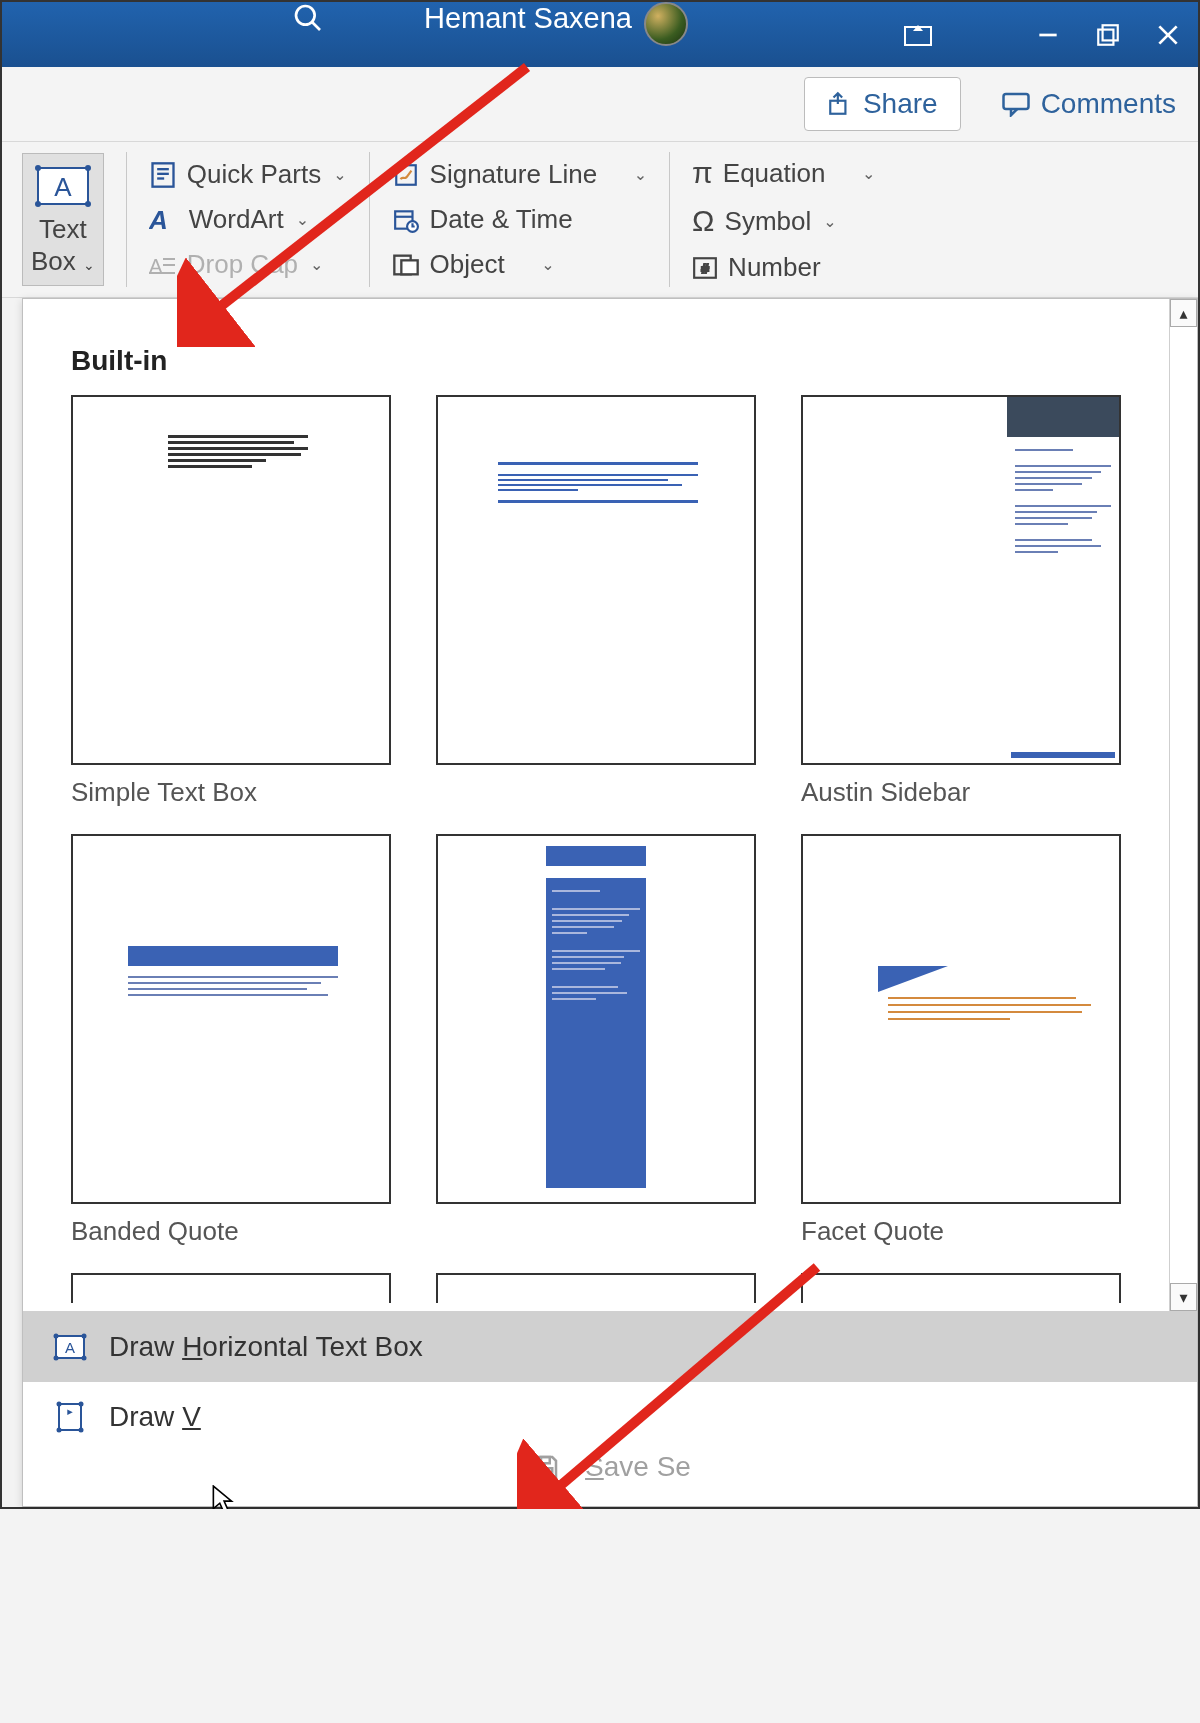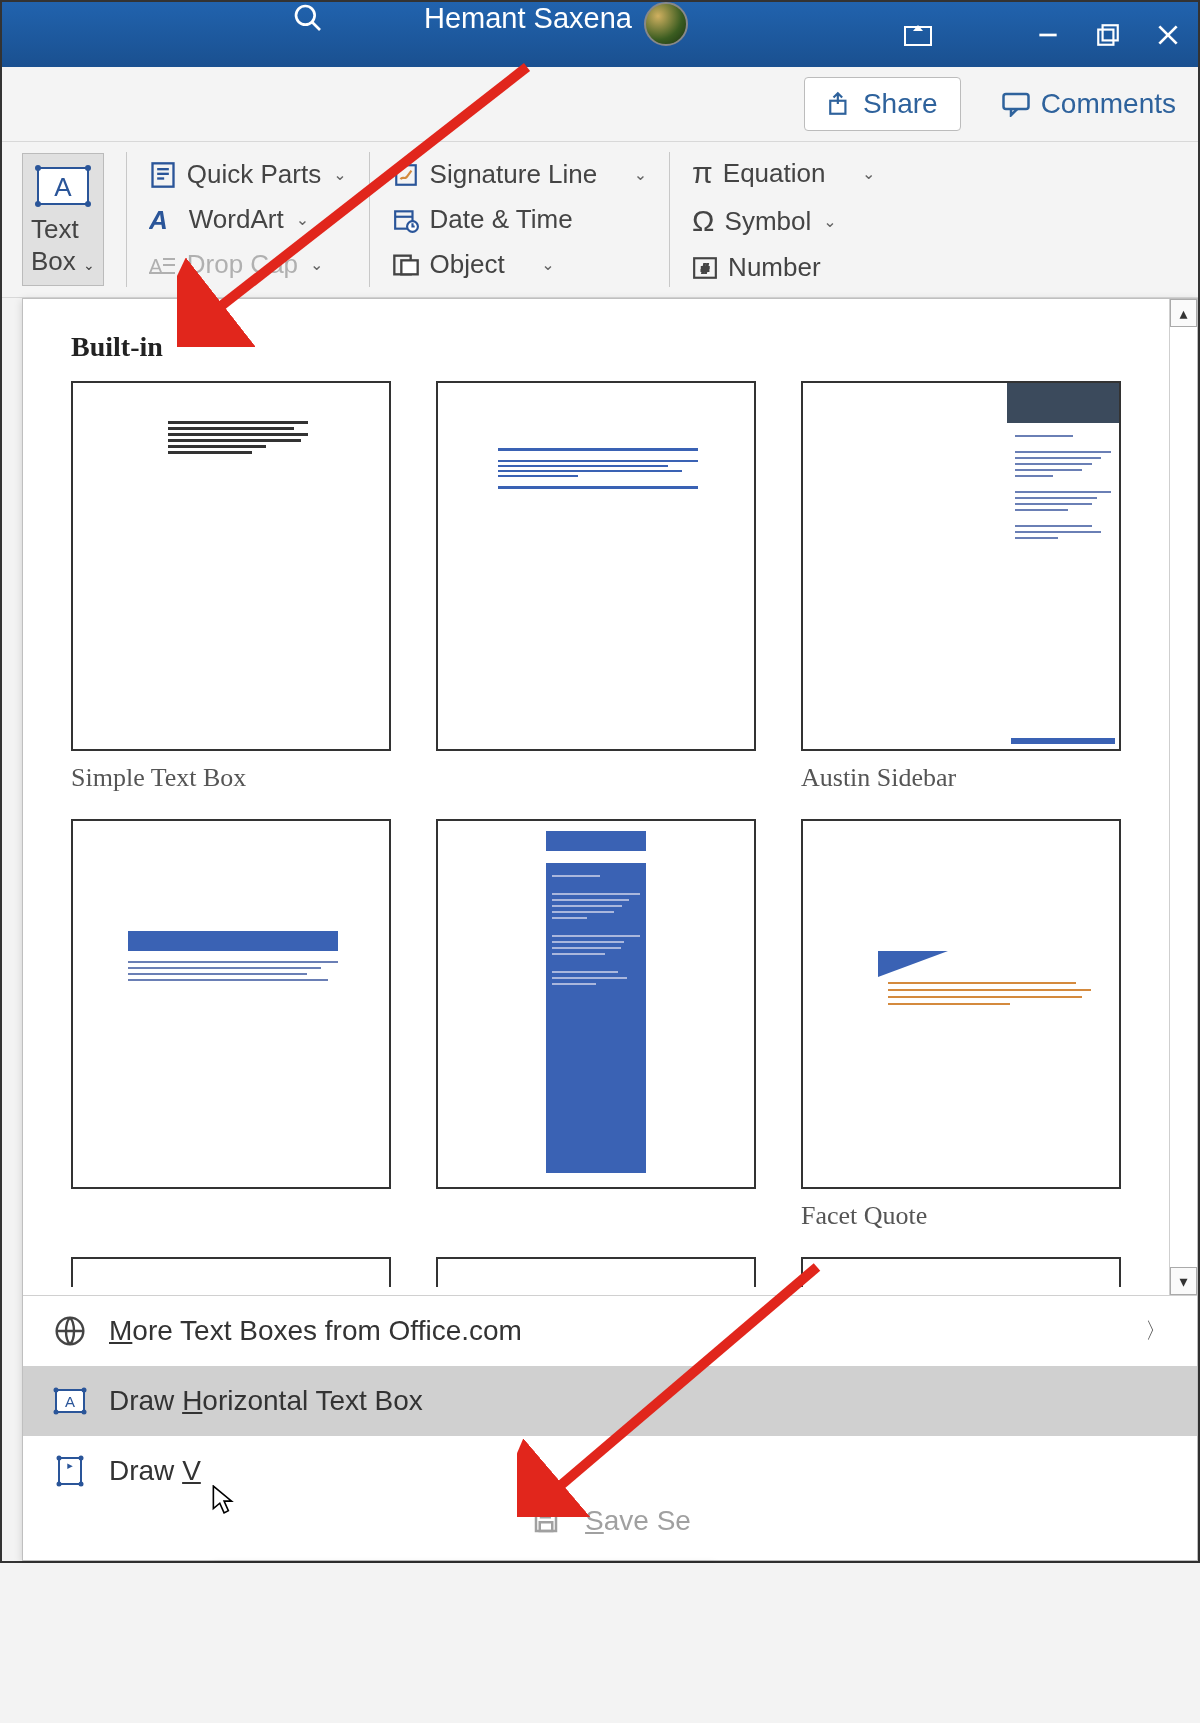--- a/index.html
+++ b/index.html
@@ -20,29 +20,29 @@
 .sharebar { background: #f4f4f4; height: 75px; display: flex; align-items: center; justify-content: flex-end; padding-right: 0; gap: 18px; border-bottom: 1px solid #d8d8d8; }
 .sharebtn { border: 1.5px solid #bcbcbc; background: #fff; padding: 10px 22px; font-size: 28px; color: #2e629c; display: flex; align-items: center; gap: 10px; border-radius: 4px; }
 .commbtn { padding: 14px 22px; font-size: 28px; color: #2e629c; display: flex; align-items: center; gap: 10px; }
 
 
 .ribbon { background: #f4f4f4; display: flex; padding: 10px 0 10px 20px; border-bottom: 1px solid #d8d8d8; }
 .rgroup { border-right: 1px solid #c8c8c8; padding: 0 22px; display: flex; flex-direction: column; justify-content: center; gap: 6px; }
 .rgroup:last-child { border-right: none; }
 .rbig { display: flex; flex-direction: column; align-items: center; padding: 8px; }
 .rbig.sel { background: #e0e0e0; border: 1px solid #bbb; }
-.rbig .biglabel { font-size: 26px; color: #444; line-height: 1.2; margin-top: 4px; }
+.rbig .biglabel { font-size: 26px; color: #444; line-height: 1.2; text-align: center; margin-top: 4px; }
 .ritem { display: flex; align-items: center; gap: 10px; font-size: 26px; color: #444; padding: 4px 0; }
 .ritem.disabled { color: #b0b0b0; }
 .ritem .chev { color: #666; font-size: 16px; margin-left: 2px; }
 
 
 .gallery { background: #fff; border: 1px solid #bfbfbf; box-shadow: 0 2px 8px rgba(0,0,0,.15); }
 .gallery-body { display: flex; }
-.gallery-scroll { flex: 1; padding: 20px 30px 0 48px; font-family: Liberation Serif, serif; }
+.gallery-scroll { flex: 1; padding: 34px 30px 0 48px; }
 .gallery-header { font-size: 28px; font-weight: bold; margin: 12px 0 18px; color: #222; }
 .thumb-row { display: flex; gap: 45px; margin-bottom: 8px; }
 .thumb { width: 320px; }
 .thumb-page { width: 320px; height: 370px; border: 2px solid #333; background: #fff; position: relative; overflow: hidden; }
 .thumb-label { text-align: left; font-size: 26px; color: #555; padding: 12px 0 18px; }
 .thumb-row.peek .thumb-page { height: 30px; border-bottom: none; }
 .scrollbar { width: 28px; border-left: 1px solid #cfcfcf; display: flex; flex-direction: column; }
 .scrollbar .arrow { height: 28px; border: 1px solid #aaa; display:flex; align-items:center; justify-content:center; background:#fafafa; }
 .scrollbar .track { flex:1; }
 
@@ -296,20 +296,21 @@
           <div class="thumb">
             <div class="thumb-page">
               <div class="banded-q">
                 <div class="band"></div>
                 <div class="ln"></div>
                   <div class="ln" style="width:92%"></div>
                   <div class="ln" style="width:85%"></div>
                   <div class="ln" style="width:95%"></div>
               </div>
             </div>
+            <div class="thumb-label">Banded Quote</div>
           </div>
           <div class="thumb">
             <div class="thumb-page">
               <div class="banded-s">
                 <div class="band"></div>
                 <div class="body">
                   <div class="ln" style="width:55%"></div>
                   <div style="height:8px"></div>
                   <div class="ln"></div>
                     <div class="ln" style="width:88%"></div>
@@ -356,30 +357,20 @@
         </div>
       </div>
       <div class="scrollbar">
         <div class="arrow">▴</div>
         <div class="track"></div>
         <div class="arrow">▾</div>
       </div>
     </div>
 
     <div class="menusect">
-      <div class="menuitem">
-        <span class="micon">
-          <svg width="32" height="32" viewBox="0 0 24 24" fill="none" stroke="#444" stroke-width="1.8">
-              <circle cx="12" cy="12" r="10"></circle>
-              <path d="M2 12 H22 M12 2 C8 6 8 18 12 22 M12 2 C16 6 16 18 12 22"></path>
-            </svg>
-        </span>
-        <span><span class="accel">M</span><span>ore Text Boxes from Office.com</span></span>
-        <span class="sub">〉</span>
-      </div>
       <div class="menuitem hov">
         <span class="micon">
           <svg width="34" height="28" viewBox="0 0 34 28">
               <rect x="3" y="3" width="28" height="22" fill="#fff" stroke="#2a5599" stroke-width="2"></rect>
               <text x="17" y="20" text-anchor="middle" font-size="15" fill="#2a5599">A</text>
               <circle cx="3" cy="3" r="2.5" fill="#2a5599"></circle>
               <circle cx="31" cy="3" r="2.5" fill="#2a5599"></circle>
               <circle cx="3" cy="25" r="2.5" fill="#2a5599"></circle>
               <circle cx="31" cy="25" r="2.5" fill="#2a5599"></circle>
             </svg>

